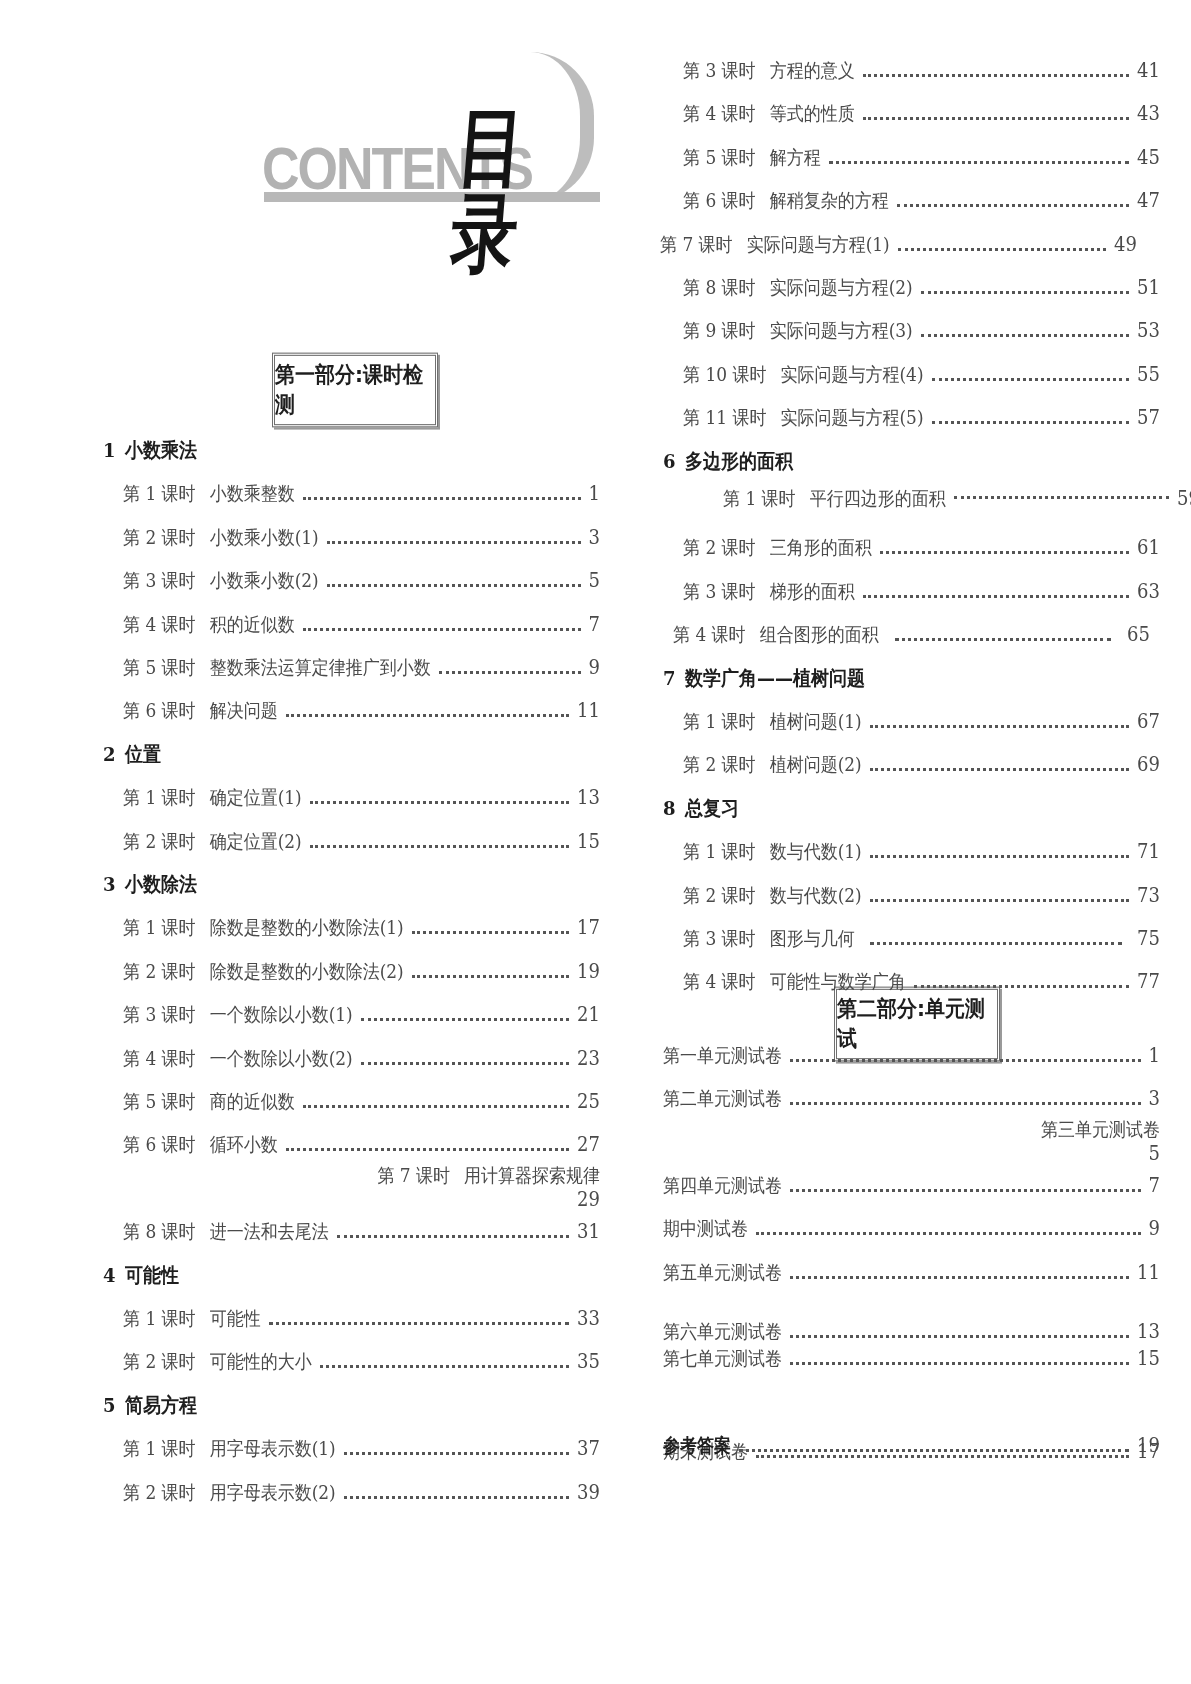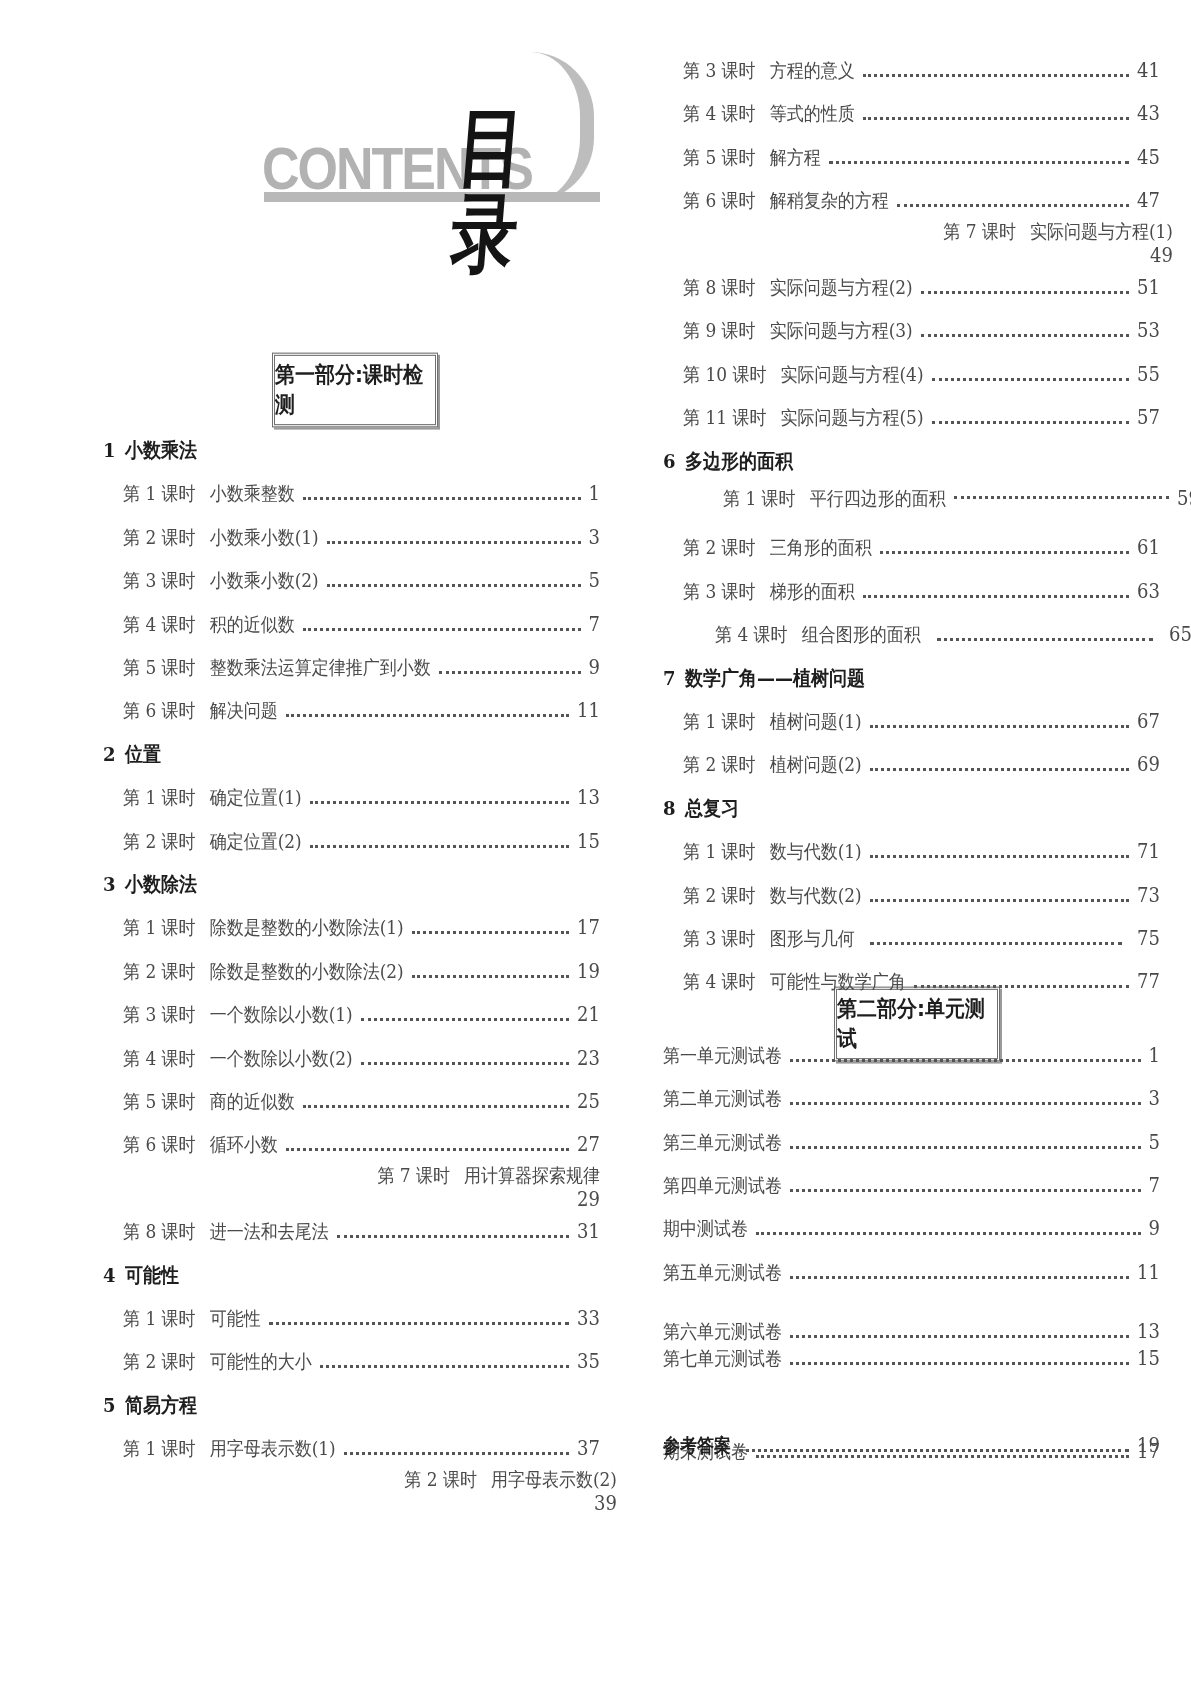--- a/index.html
+++ b/index.html
@@ -203,21 +203,21 @@
          <span class="hnum">5</span>
          <span class="htitle">简易方程</span>
        </div>
     <div class="row" style="left:123px; top:1428.2px; width:477px;">
            <span class="lesson">
              <span class="num">第 1 课时</span><span>用字母表示数(1)</span>
            </span>
            <span class="dots"></span>
            <span class="page">37</span>
          </div>
-    <div class="row" style="left:140px; top:1471.6px; width:477px;flex-direction:column;">
+    <div class="row" style="left:123px; top:1471.6px; width:477px;">
            <span class="lesson">
              <span class="num">第 2 课时</span><span>用字母表示数(2)</span>
            </span>
            <span class="dots"></span>
            <span class="page">39</span>
          </div>
     <div class="row" style="left:683px; top:50.0px; width:477px;">
            <span class="lesson">
              <span class="num">第 3 课时</span><span>方程的意义</span>
            </span>
@@ -238,21 +238,21 @@
            <span class="dots"></span>
            <span class="page">45</span>
          </div>
     <div class="row" style="left:683px; top:180.2px; width:477px;">
            <span class="lesson">
              <span class="num">第 6 课时</span><span>解稍复杂的方程</span>
            </span>
            <span class="dots"></span>
            <span class="page">47</span>
          </div>
-    <div class="row" style="left:696px; top:223.6px; width:477px;flex-direction:column;">
+    <div class="row" style="left:660px; top:223.6px; width:477px;">
            <span class="lesson">
              <span class="num">第 7 课时</span><span>实际问题与方程(1)</span>
            </span>
            <span class="dots"></span>
            <span class="page">49</span>
          </div>
     <div class="row" style="left:683px; top:267.0px; width:477px;">
            <span class="lesson">
              <span class="num">第 8 课时</span><span>实际问题与方程(2)</span>
            </span>
@@ -298,21 +298,21 @@
            <span class="dots"></span>
            <span class="page">61</span>
          </div>
     <div class="row" style="left:683px; top:570.8px; width:477px;">
            <span class="lesson">
              <span class="num">第 3 课时</span><span>梯形的面积</span>
            </span>
            <span class="dots"></span>
            <span class="page">63</span>
          </div>
-    <div class="row" style="left:715px; top:614.2px; width:477px;gap:8px;">
+    <div class="row" style="left:673px; top:614.2px; width:477px;gap:8px;">
            <span class="lesson">
              <span class="num">第 4 课时</span><span>组合图形的面积</span>
            </span>
            <span class="dots"></span>
            <span class="page">65</span>
          </div>
     <div class="heading" style="left:663px; top:657.6px;">
          <span class="hnum">7</span>
          <span class="htitle">数学广角——植树问题</span>
        </div>
@@ -365,21 +365,21 @@
     <div class="row" style="left:663px; top:1035.0px; width:497px;">
          <span class="lesson">第一单元测试卷</span>
          <span class="dots"></span>
          <span class="page">1</span>
        </div>
     <div class="row" style="left:663px; top:1078.3px; width:497px;">
          <span class="lesson">第二单元测试卷</span>
          <span class="dots"></span>
          <span class="page">3</span>
        </div>
-    <div class="row" style="left:663px; top:1121.6px; width:497px;">
+    <div class="row" style="left:663px; top:1121.6px; width:497px;flex-direction:column;">
          <span class="lesson">第三单元测试卷</span>
          <span class="dots"></span>
          <span class="page">5</span>
        </div>
     <div class="row" style="left:663px; top:1164.9px; width:497px;">
          <span class="lesson">第四单元测试卷</span>
          <span class="dots"></span>
          <span class="page">7</span>
        </div>
     <div class="row" style="left:663px; top:1208.2px; width:497px;">

